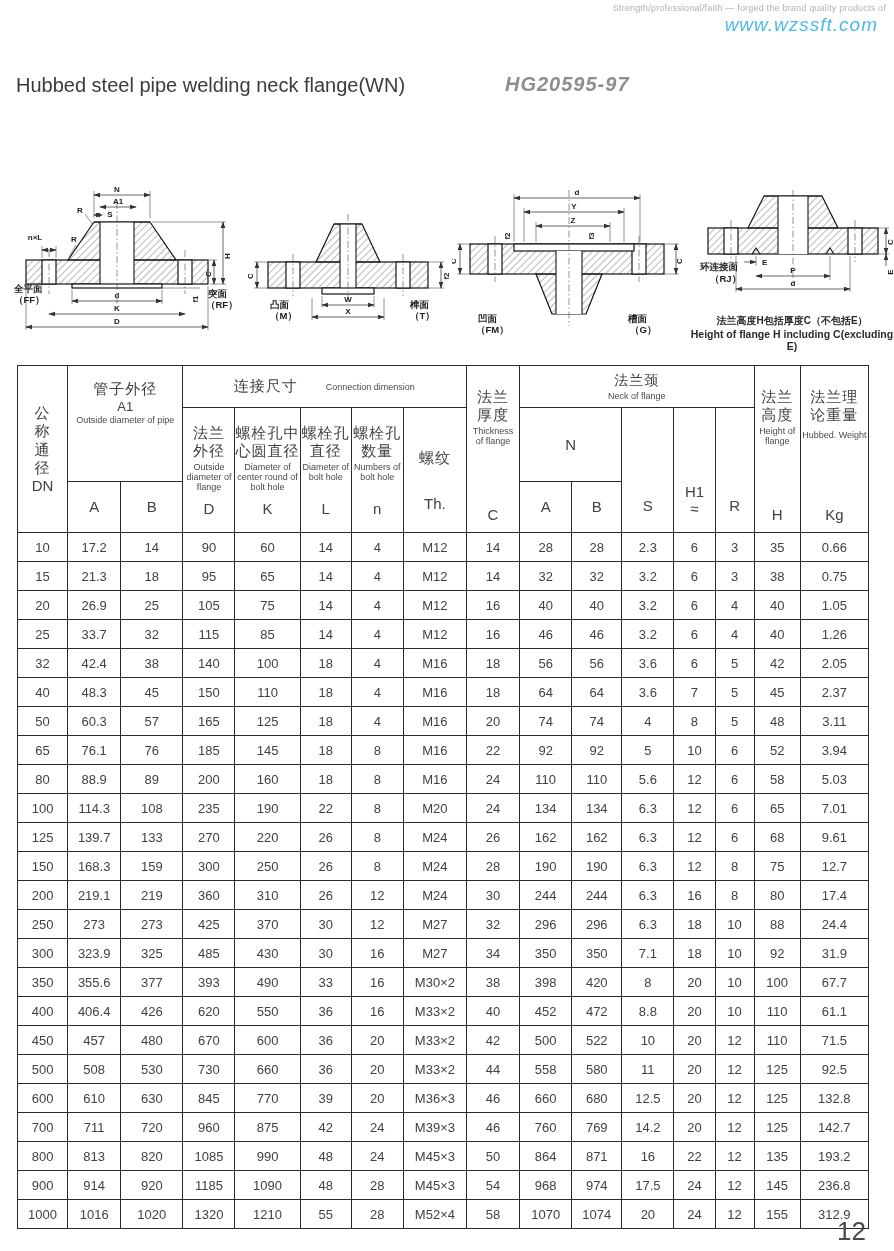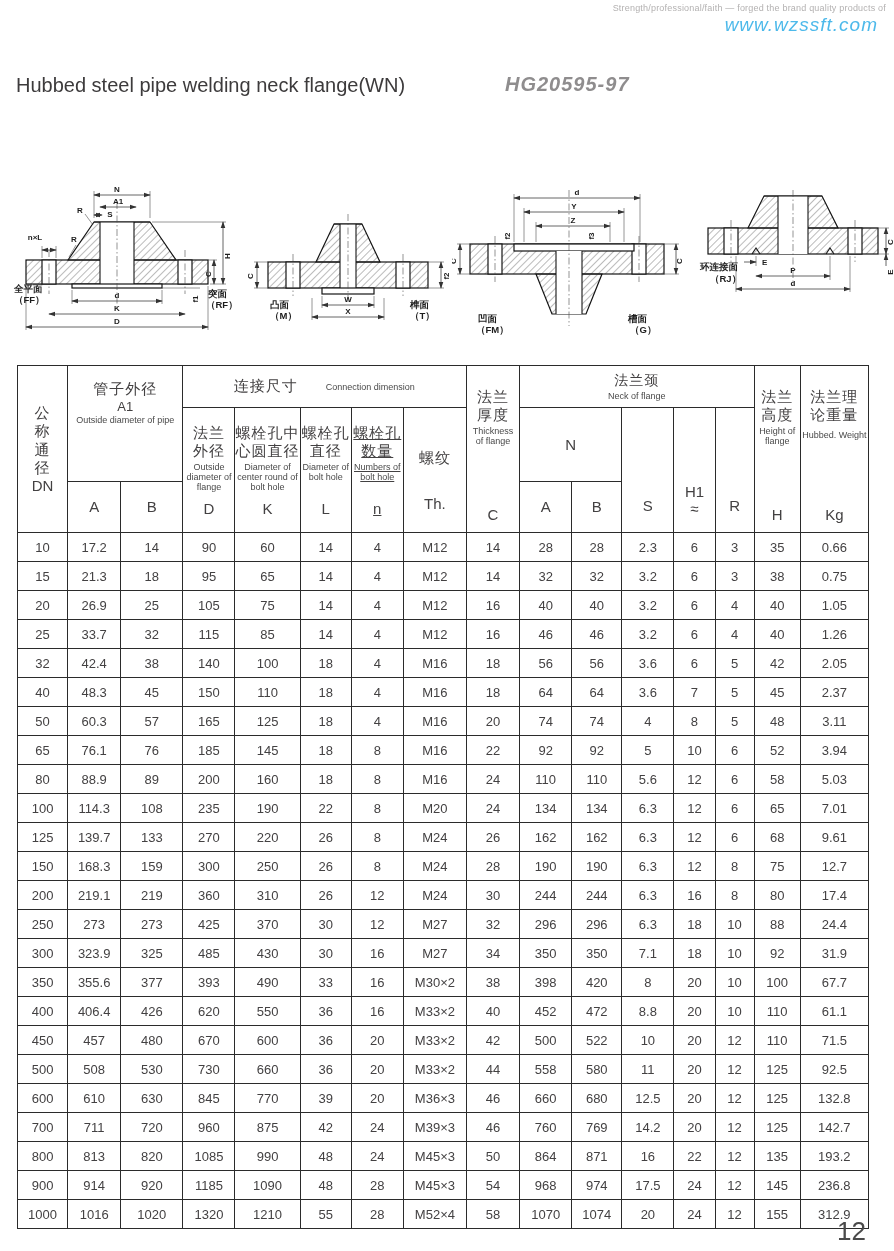--- a/index.html
+++ b/index.html
@@ -264,20 +264,24 @@
       <line class="ext" x1="182" y1="64" x2="193" y2="64"></line>
     <line class="dim" x1="190" y1="38" x2="190" y2="64" marker-start="url(#m4)" marker-end="url(#m4)"></line>
     <text class="t8" transform="rotate(-90 197 52)" x="197" y="52" text-anchor="middle">C</text>
     <line class="dim" x1="190" y1="64" x2="190" y2="76" marker-start="url(#m4)"></line>
     <text class="t8" transform="rotate(-90 197 82)" x="197" y="82" text-anchor="middle">E</text>
 
     <text class="t9" x="4" y="80">环连接面</text>
     <text class="t9" x="14" y="92">（RJ）</text>
   </svg>
 
+  <div class="caption">
+    <div class="c1">法兰高度H包括厚度C（不包括E）</div>
+    <div class="c2">Height of flange H including C(excluding E)</div>
+  </div>
 
   <table class="ftable">
     <colgroup>
       <col style="width:50px">
         <col style="width:53px">
         <col style="width:62px">
         <col style="width:52px">
       <col style="width:65px">
         <col style="width:51px">
         <col style="width:52px">
@@ -356,21 +360,21 @@
           </div>
         </th>
         <th rowspan="2">
           <div class="hcell ih102" style="padding-top:10px;">
             <div class="cn cnbreak w3">螺栓孔直径</div>
             <div class="en">Diameter of bolt hole</div>
             <div class="letter">L</div>
           </div>
         </th>
         <th rowspan="2">
-          <div class="hcell ih102" style="padding-top:10px;text-decoration:underline;">
+          <div class="hcell ih102" style="padding-top:10px;">
             <div class="cn cnbreak w3">螺栓孔数量</div>
             <div class="en">Numbers of bolt hole</div>
             <div class="letter">n</div>
           </div>
         </th>
         <th rowspan="2">
           <div class="hcell ih102">
             <div class="cn" style="margin-top:30px;">螺纹</div>
             <div class="letter">Th.</div>
           </div>

